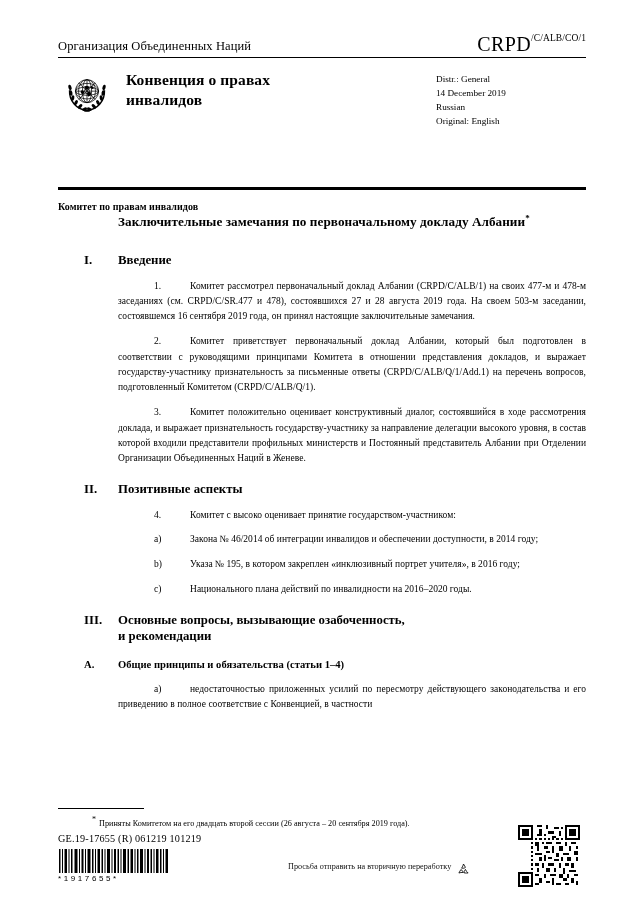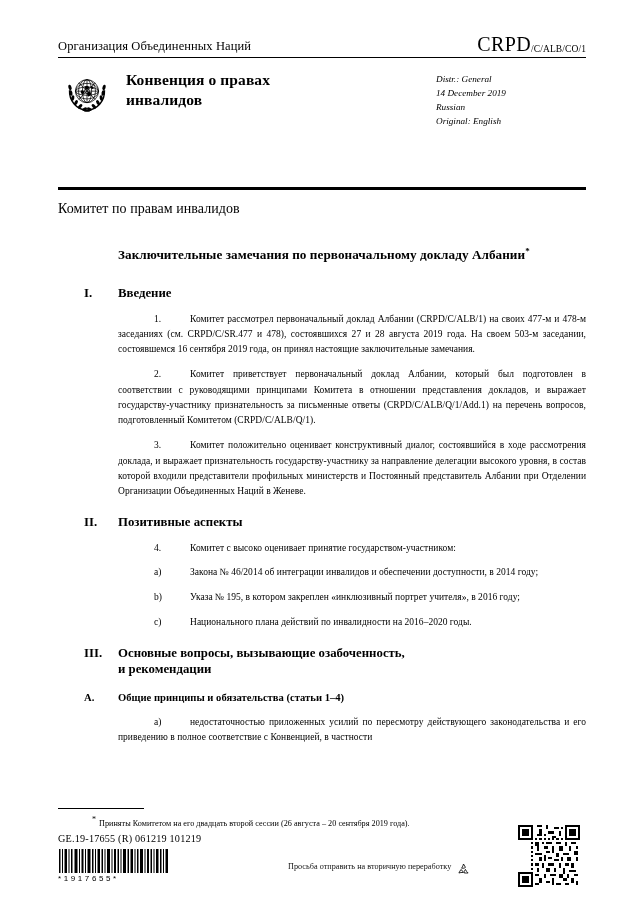--- a/index.html
+++ b/index.html
@@ -38,21 +38,21 @@
     padding-bottom: 2px;
   }
   .org-name {
     font-size: 12.5px;
     letter-spacing: 0.1px;
     line-height: 1.1;
     white-space: nowrap;
   }
   .symbol {
     display: flex;
-    align-items: flex-end;
+    align-items: flex-start;
     white-space: nowrap;
   }
   .symbol-main {
     font-size: 20px;
     letter-spacing: 0.4px;
     line-height: 1;
   }
   .symbol-sub {
     font-size: 9.5px;
     letter-spacing: 0.1px;
@@ -89,45 +89,45 @@
     flex: 1 1 auto;
     padding-top: 2px;
   }
   .distr {
     flex: 0 0 auto;
     width: 150px;
     font-size: 9.2px;
     line-height: 1.52;
     padding-top: 5px;
   }
-  .distr div { white-space: nowrap; font-style: italic; }
+  .distr div { white-space: nowrap; }
 
   
   .rule-thick {
     position: absolute;
     left: 58px;
     top: 187px;
     width: 528px;
     height: 2.6px;
     background: #000;
   }
 
   
   .body-area {
     position: absolute;
     left: 58px;
     top: 201px;
     width: 528px;
   }
 
   .committee {
-    font-size: 14px;
-    font-weight: normal;
+    font-size: 10px;
+    font-weight: bold;
     letter-spacing: 0.05px;
-    margin-bottom: 28px;
+    margin-bottom: 0;
   }
 
   .doc-title {
     margin-left: 60px;
     font-size: 13.2px;
     font-weight: bold;
     line-height: 1.38;
     letter-spacing: 0.05px;
     margin-bottom: 20px;
   }

